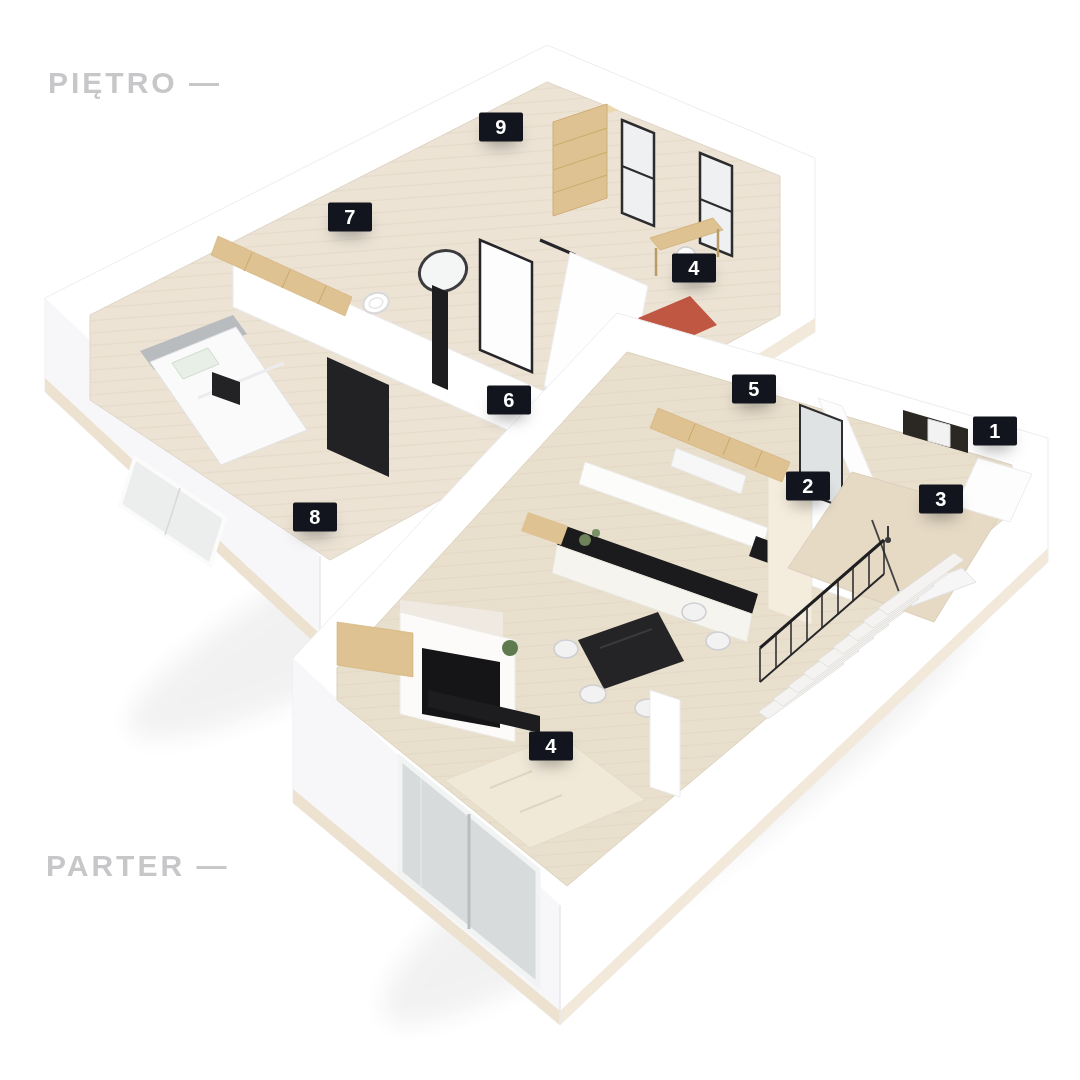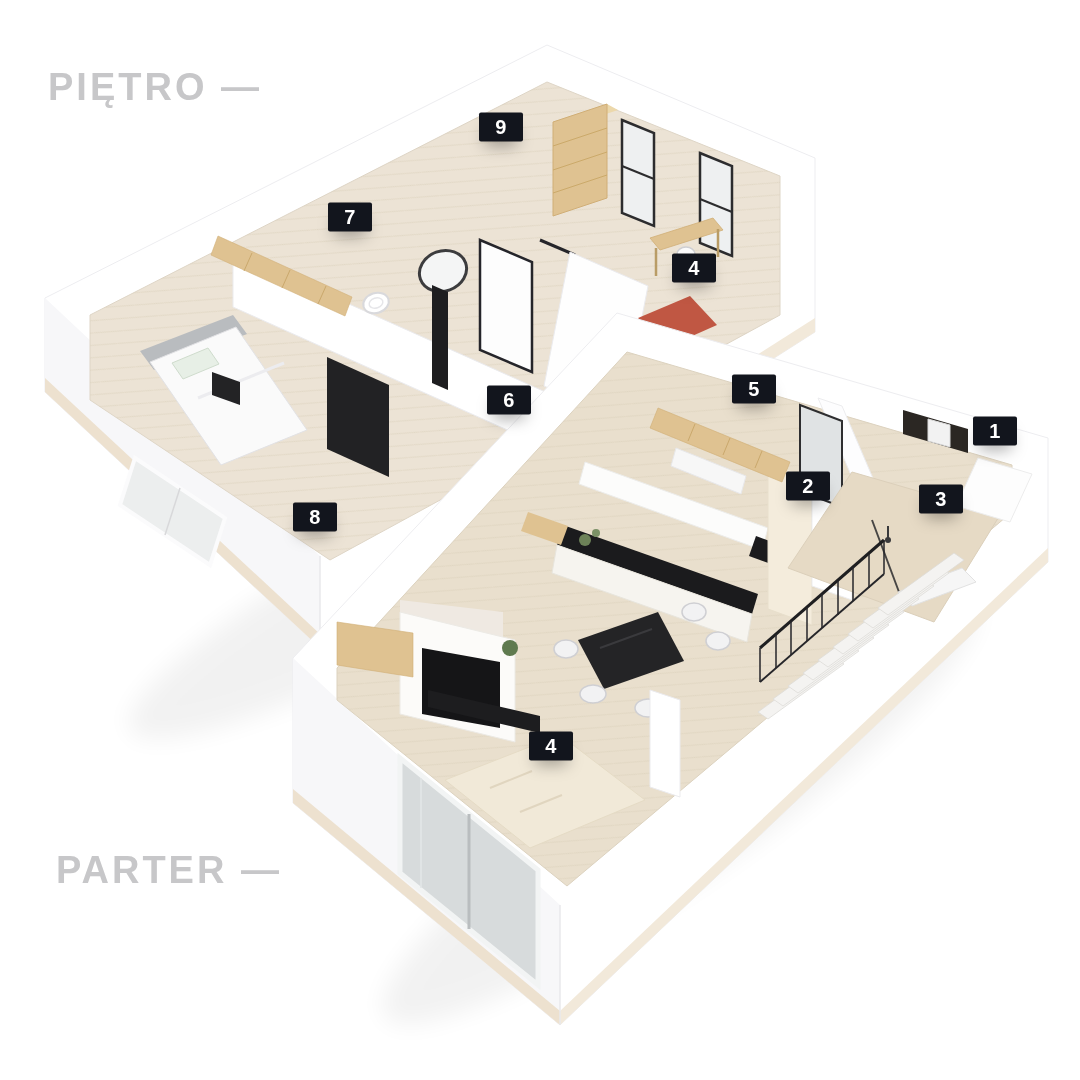--- a/index.html
+++ b/index.html
@@ -2,25 +2,25 @@
 <html style="--label_text: #c7c7c9; --badge_bg: #12151d; --badge_text: #ffffff; --wall_white: #ffffff; --floor_upper: #ece3d5; --floor_lower: #e9dfcd; --wood: #dfc291; --dark_furniture: #1d1d1f; --rug_red: #c05743; --rug_cream: #f1e9d8; --glass: #d7dbdc;"><head>
 <meta charset="utf-8">
 <style>
   html,body{margin:0;padding:0;background:#ffffff;}
   .stage{
     position:relative;width:1080px;height:1080px;overflow:hidden;
     background:#ffffff;font-family:"Liberation Sans", sans-serif;
   }
   .floor-label{
     position:absolute;color:var(--label_text,#c7c7c9);
-    font-size:38px;font-weight:600;letter-spacing:3px;white-space:nowrap;
+    font-size:30px;font-weight:600;letter-spacing:3px;white-space:nowrap;
     font-family:"Liberation Sans", sans-serif;
   }
   .floor-label.pietro{left:48px;top:66px;}
-  .floor-label.parter{left:56px;top:849px;}
+  .floor-label.parter{left:46px;top:849px;}
   .marker{
     position:absolute;transform:translate(-50%,-50%);
     min-width:44px;height:29px;padding:0 7px;box-sizing:border-box;
     background:var(--badge_bg,#12151d);color:var(--badge_text,#ffffff);
     display:flex;align-items:center;justify-content:center;
     font-size:20px;font-weight:700;border-radius:2px;
     box-shadow:0 10px 16px -6px rgba(0,0,0,.35);
     letter-spacing:0.5px;
   }
   svg.plan{position:absolute;left:0;top:0;}

